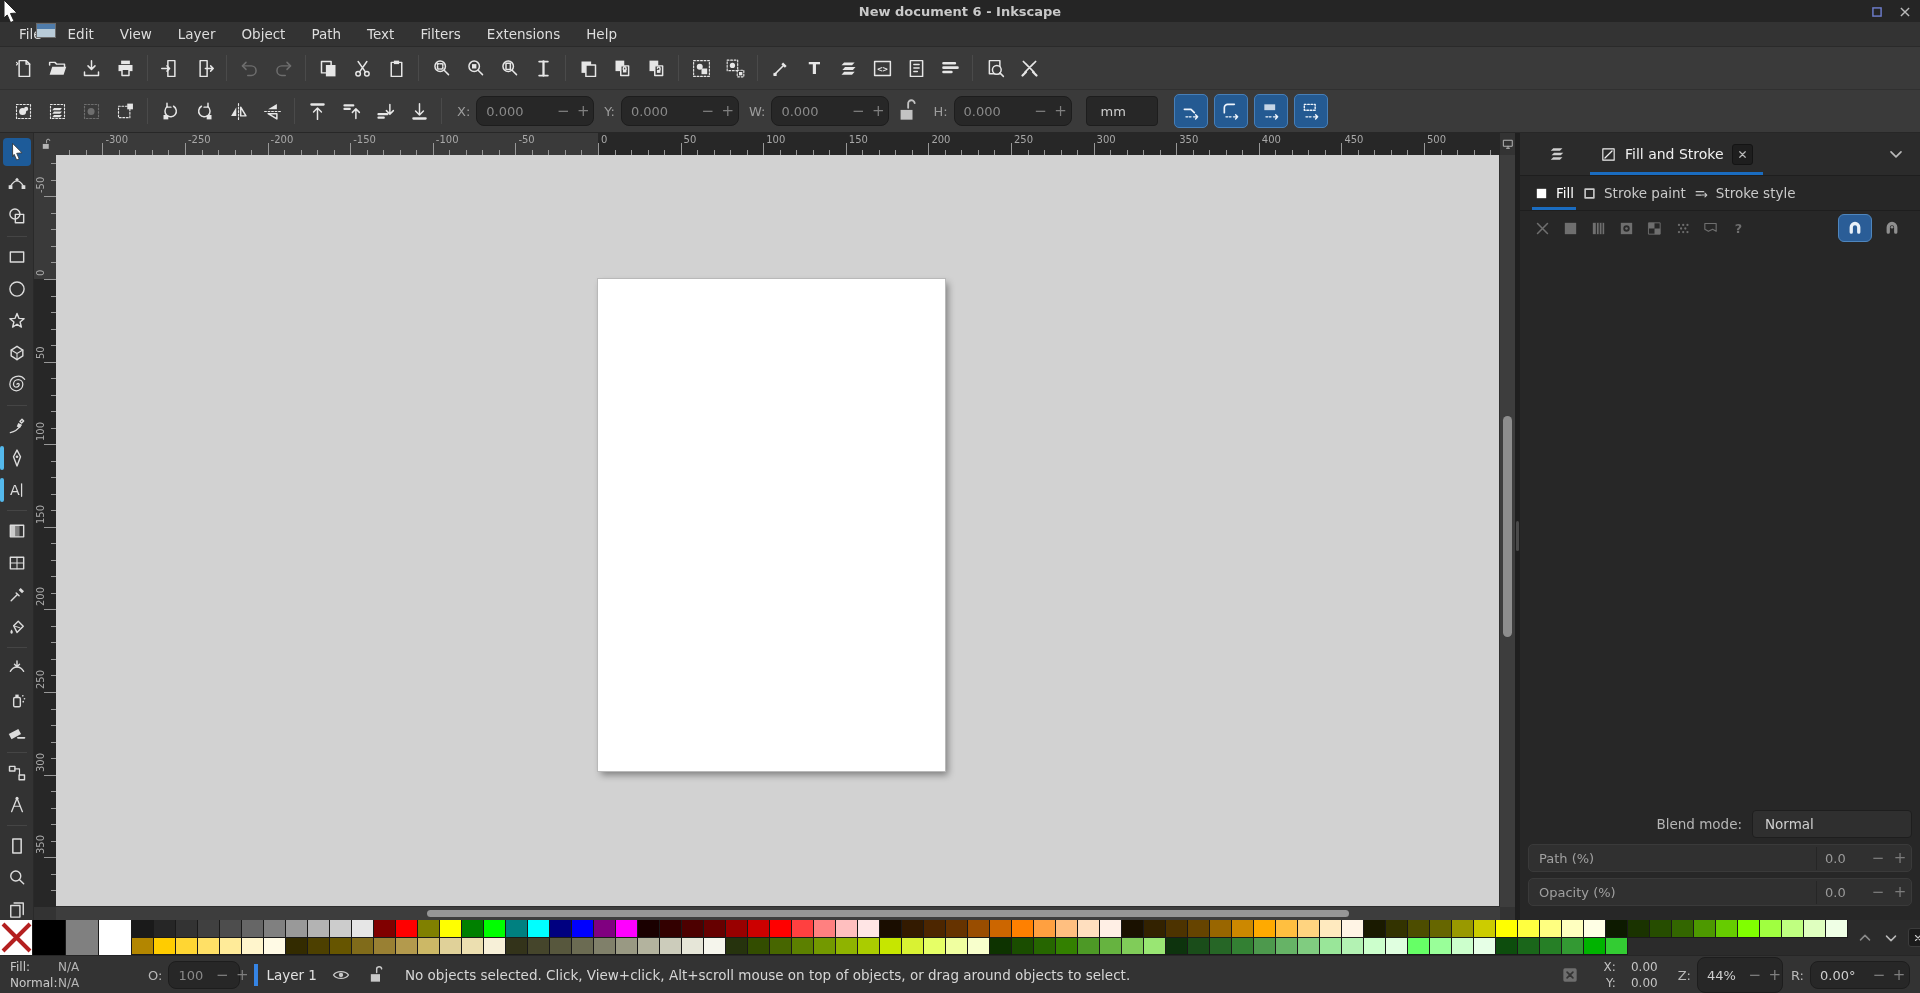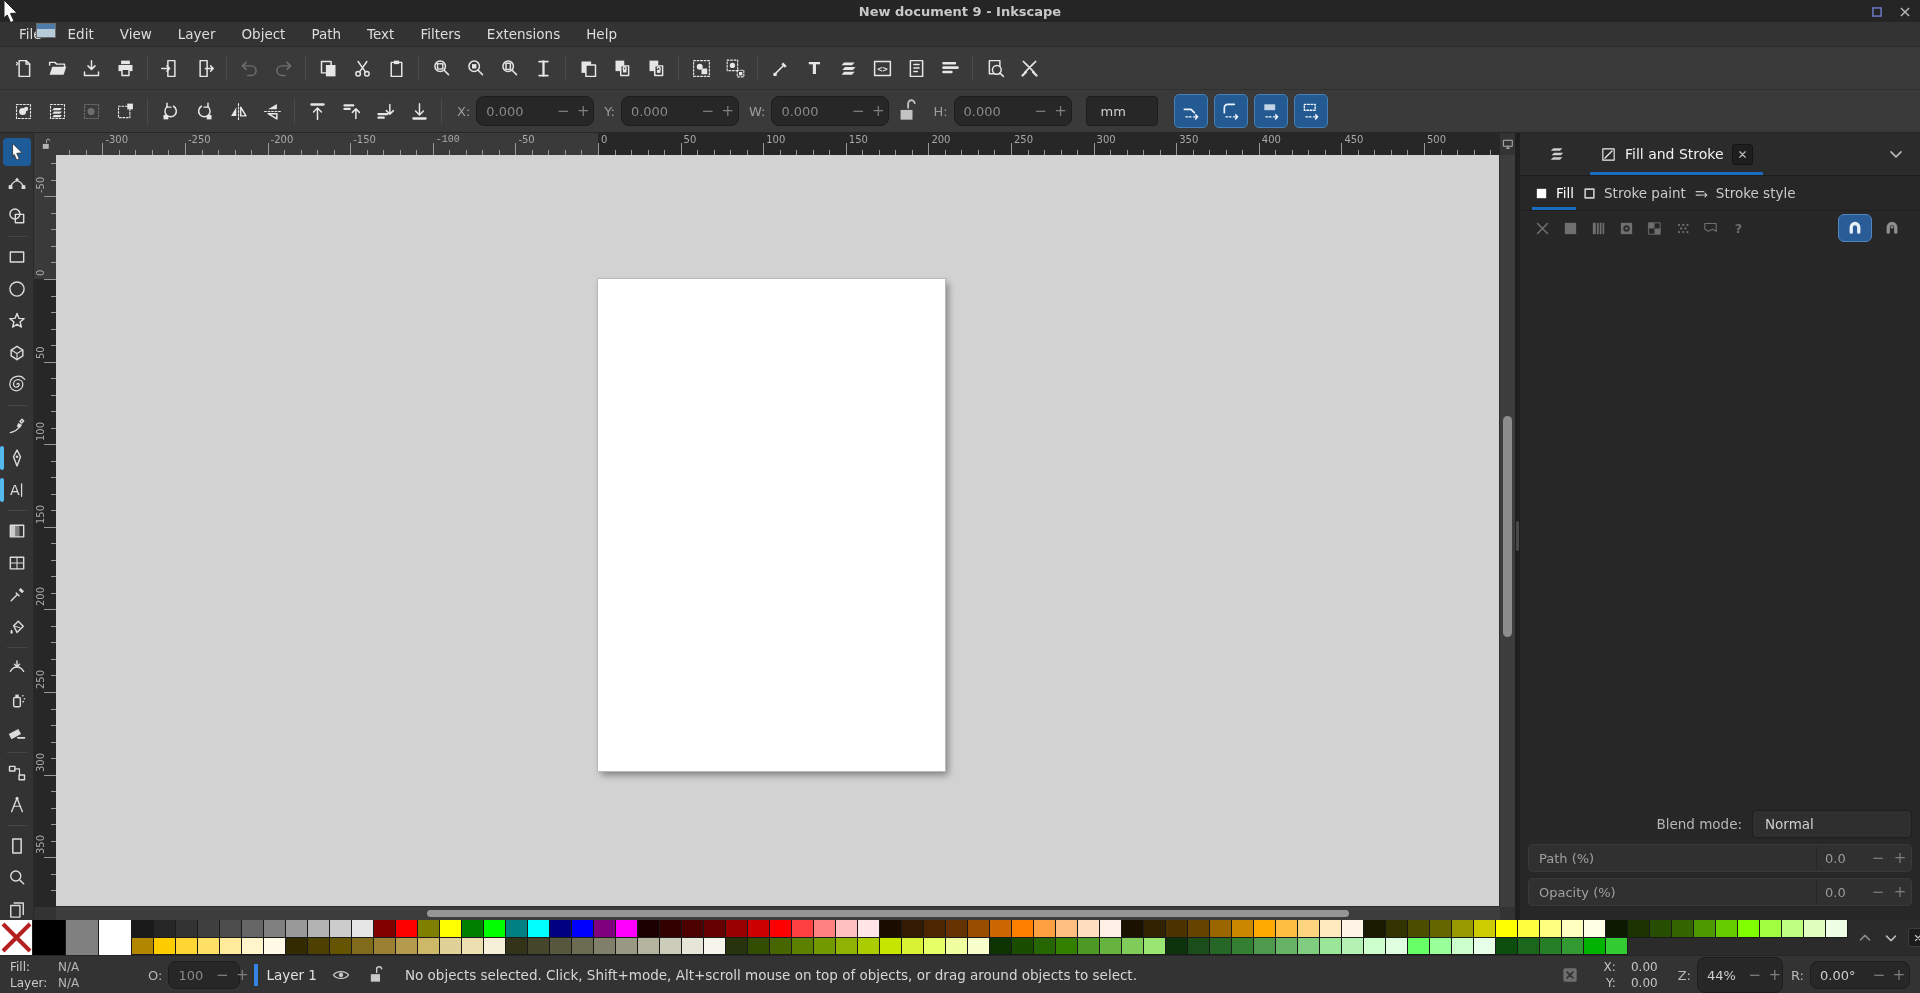--- a/index.html
+++ b/index.html
@@ -125,21 +125,21 @@
   .sb-lab{font-size:13px;color:#b9b9b9;margin:0 6px 0 8px}
   .cursor-arrow{position:absolute;left:2px;top:0px;width:17px;height:24px;z-index:50;pointer-events:none}
   .mini-win{position:absolute;left:36px;top:23px;width:20px;height:15px;z-index:50;background:#b8cbd8;
             border:1px solid #6b6b6b;box-sizing:border-box}
   .mini-win .tb{height:5px;background:#4f7cab}
 </style>
 </head>
 <body>
 
 <div class="titlebar">
-  <span class="title">New document 9 - Inkscape</span>
+  <span class="title">New document 6 - Inkscape</span>
   <div class="win-controls">
     <span class="win-btn max">
       <svg viewBox="0 0 24 24" fill="none" stroke="currentColor" stroke-width="2.4">
           <rect x="5" y="5" width="14" height="14"></rect>
         </svg>
     </span>
     <span class="win-btn">
       <svg viewBox="0 0 24 24" fill="none" stroke="currentColor" stroke-width="2.4">
           <path d="M5 5l14 14M19 5L5 19"></path>
         </svg>
@@ -687,21 +687,21 @@
         <div class="htick" style="left: 244.64px; height: 5px;"></div>
         <div class="htick" style="left: 261.16px; height: 5px;"></div>
         <div class="htick" style="left: 277.68px; height: 5px;"></div>
         <div class="htick" style="left: 294.2px; height: 12px;"></div>
         <div class="hlab" style="left: 297.2px;">-150</div>
         <div class="htick" style="left: 310.72px; height: 5px;"></div>
         <div class="htick" style="left: 327.24px; height: 5px;"></div>
         <div class="htick" style="left: 343.76px; height: 5px;"></div>
         <div class="htick" style="left: 360.28px; height: 5px;"></div>
         <div class="htick" style="left: 376.8px; height: 12px;"></div>
-        <div class="hlab" style="left: 379.8px; font-family: Liberation Mono, monospace;">-100</div>
+        <div class="hlab" style="left: 379.8px;">-100</div>
         <div class="htick" style="left: 393.32px; height: 5px;"></div>
         <div class="htick" style="left: 409.84px; height: 5px;"></div>
         <div class="htick" style="left: 426.36px; height: 5px;"></div>
         <div class="htick" style="left: 442.88px; height: 5px;"></div>
         <div class="htick" style="left: 459.4px; height: 12px;"></div>
         <div class="hlab" style="left: 462.4px;">-50</div>
         <div class="htick" style="left: 475.92px; height: 5px;"></div>
         <div class="htick" style="left: 492.44px; height: 5px;"></div>
         <div class="htick" style="left: 508.96px; height: 5px;"></div>
         <div class="htick" style="left: 525.48px; height: 5px;"></div>
@@ -1301,42 +1301,42 @@
           <path d="M6 6l12 12M18 6L6 18" stroke-width="2.6"></path>
         </svg>
       </span>
     </div>
   </div>
 
 <div class="statusbar">
   <div class="fs-ind">
     <span>Fill:</span>
     <span class="v">N/A</span>
-    <span>Layer:</span>
+    <span>Normal:</span>
     <span class="v">N/A</span>
   </div>
   <div class="sb-grp" style="margin-left:26px">
     <span class="sb-lab">O:</span>
     <div class="spin" style="width:72px;height:28px">
       <span class="val">100</span>
       <span class="sbtn">−</span>
       <span class="sbtn">+</span>
     </div>
   </div>
   <div class="layer-bar"></div>
   <span class="layer-name">Layer 1</span>
   <span class="sb-ic" id="sb-eye"><svg viewBox="0 0 24 24" width="100%" height="100%" fill="none" stroke="currentColor" stroke-width="1.7" stroke-linecap="round" stroke-linejoin="round">
         <path d="M3 12c3.5-5.5 14.5-5.5 18 0-3.5 5.5-14.5 5.5-18 0z" stroke-width="1.6"></path>
         <circle cx="12" cy="12" r="2.6" fill="currentColor" stroke="none"></circle>
       </svg></span>
   <span class="sb-ic" id="sb-lock"><svg viewBox="0 0 24 24" width="100%" height="100%" fill="none" stroke="currentColor" stroke-width="1.7" stroke-linecap="round" stroke-linejoin="round">
         <rect x="7" y="11" width="11" height="9" fill="currentColor" stroke="none"></rect>
         <path d="M10 11V7.5a3 3 0 0 1 6-.8" transform="translate(4,-2)"></path>
       </svg></span>
-  <span class="sb-msg">No objects selected. Click, Shift+mode, Alt+scroll mouse on top of objects, or drag around objects to select.</span>
+  <span class="sb-msg">No objects selected. Click, View+click, Alt+scroll mouse on top of objects, or drag around objects to select.</span>
   <span class="sb-right-ic" id="sb-xbox"><svg viewBox="0 0 24 24" width="100%" height="100%" fill="none" stroke="currentColor" stroke-width="1.7" stroke-linecap="round" stroke-linejoin="round">
         <rect x="4" y="4" width="16" height="16" rx="2" fill="currentColor" stroke="none"></rect>
         <path d="M8.5 8.5l7 7M15.5 8.5l-7 7" stroke="#333" stroke-width="2"></path>
       </svg></span>
   <div class="xy-ind">
     <span>X:</span>
     <span>0.00</span>
     <span>Y:</span>
     <span>0.00</span>
   </div>

